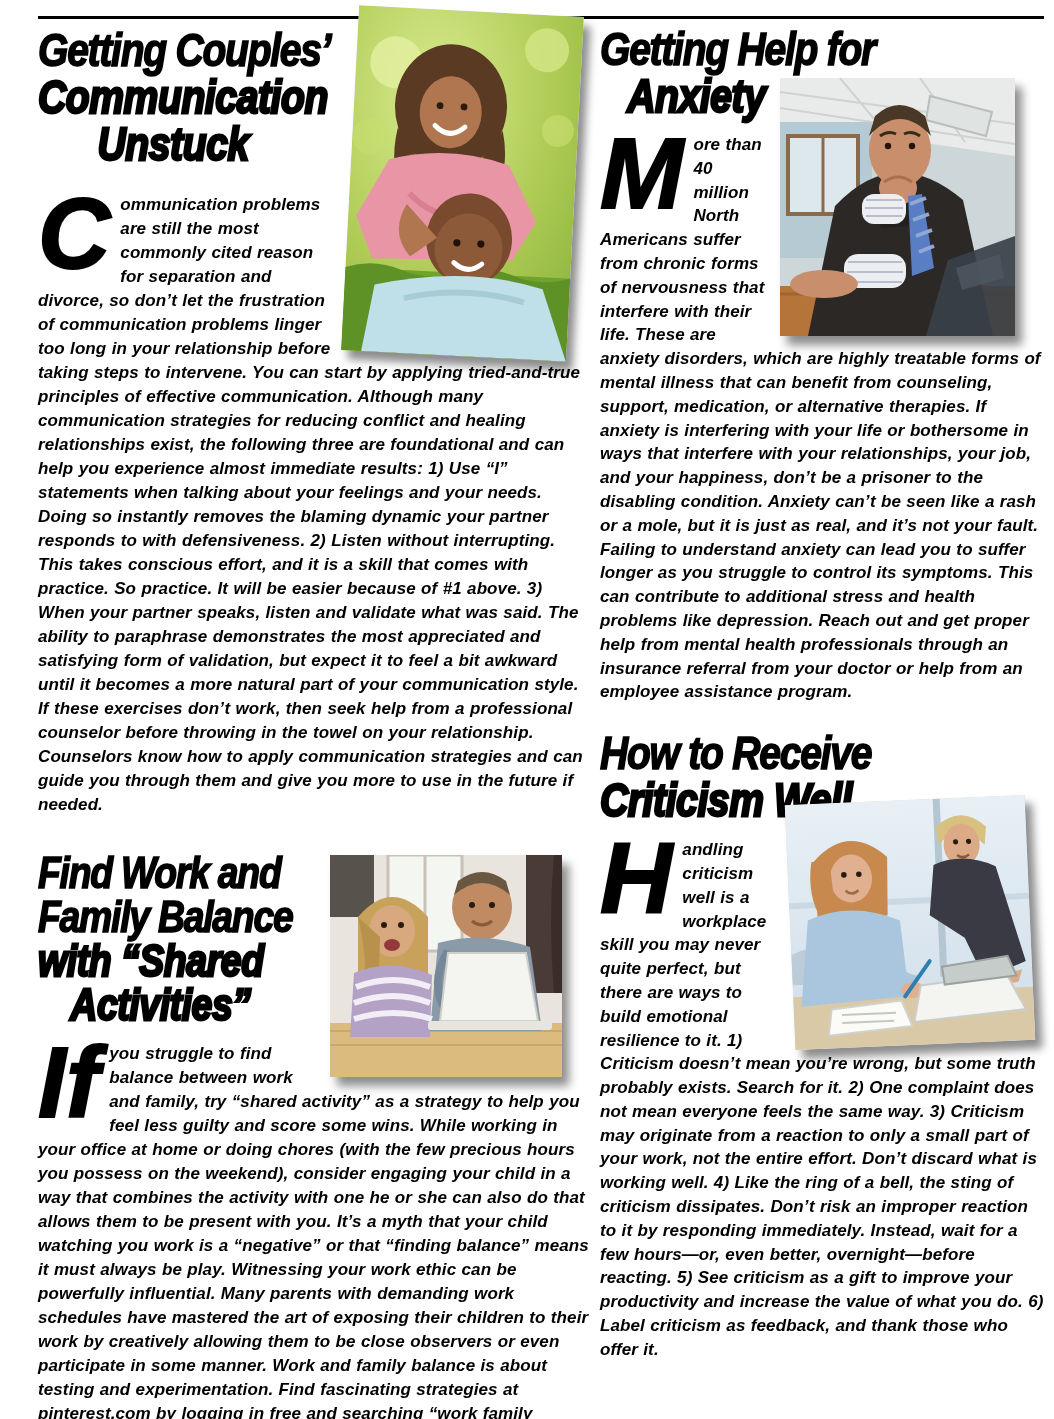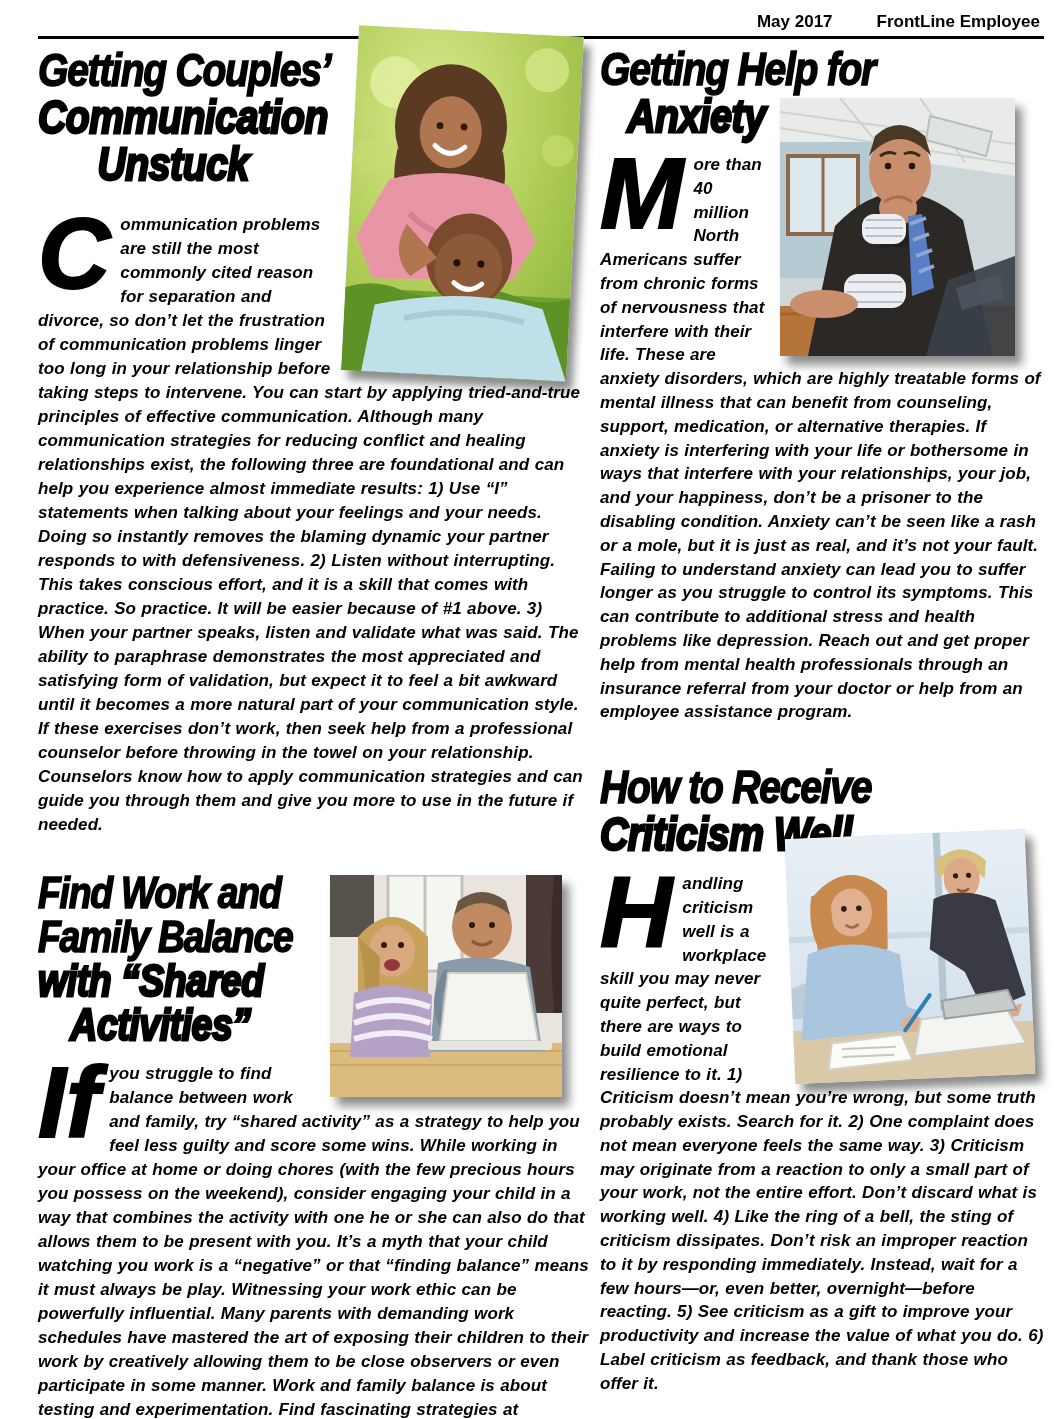--- a/index.html
+++ b/index.html
@@ -40,34 +40,30 @@
   .a-family .ind4{padding-left:38px;}
   .a-family .photo{top:4px;right:28px;width:232px;height:222px;}
   .a-family .spacer{width:270px;height:34px;}
   
   .a-anx h1{margin-top:2px;margin-bottom:13px;}
   .a-anx .ind2{padding-left:32px;}
   .a-anx .photo{top:52px;right:29px;width:235px;height:258px;}
   .a-anx .spacer{width:274px;height:206px;}
   .a-anx .btext,.a-crit .btext{line-height:23.8px;}
   
-  .a-crit{margin-top:40px;}
+  .a-crit{margin-top:26px;}
   .a-crit h1{margin-bottom:14px;}
   .a-crit .photo{top:70px;right:14px;width:240px;height:245px;transform:rotate(-2.5deg);}
   .a-crit .spacer{width:264px;height:214px;}
 </style>
 </head>
 <body>
 
 <div class="page">
 
-  <div class="masthead">
-    <span>May 2017</span>
-    <span>FrontLine Employee</span>
-  </div>
   <div class="rule"></div>
 
   <div class="cols">
 
     <div class="col-left">
 
       <article class="a-comm">
         <div class="photo" role="img" aria-label="Smiling couple lying on grass; woman in pink top hugging bald man in light blue shirt">
           <svg width="225" height="345" viewBox="0 0 225 345">
             <defs>

